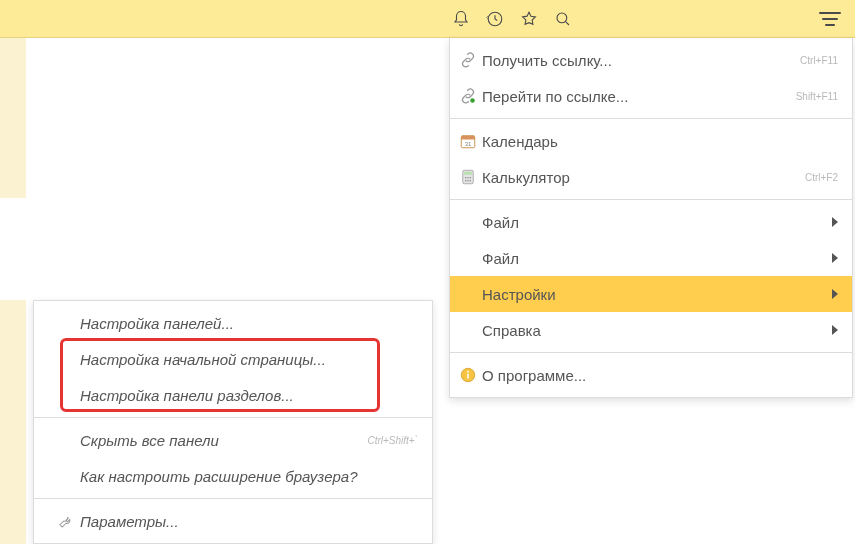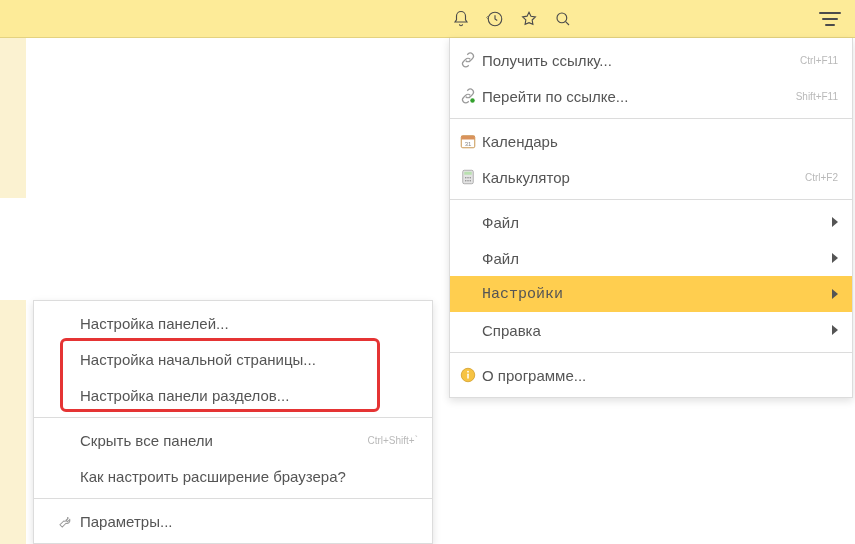--- a/index.html
+++ b/index.html
@@ -85,21 +85,21 @@
     padding-bottom: 4px;
   }
   .menu-item {
     height: 36px;
     display: flex;
     align-items: center;
     padding: 0 14px 0 4px;
     cursor: default;
     position: relative;
   }
-  .menu-item.highlight { background: var(--highlight-bg); font-family: Liberation Mono, monospace; }
+  .menu-item.highlight { background: var(--highlight-bg); }
   .menu-icon {
     width: 28px;
     display: flex; justify-content: center;
   }
   .menu-label { flex: 1; }
   .menu-shortcut { color: var(--text-dim); font-size: 10px; }
 
   .menu-arrow {
     width: 0; height: 0;
     border-top: 5px solid transparent;
@@ -116,20 +116,21 @@
   
   .sub-menu {
     position: absolute;
     top: 300px;
     left: 33px;
     width: 400px;
     background: var(--menu-bg);
     border: 1px solid var(--border);
     box-shadow: 0 3px 8px rgba(0,0,0,0.12);
     padding: 4px 0;
+    font-style: italic;
   }
   .sub-item {
     height: 36px;
     display: flex;
     align-items: center;
     padding: 0 14px 0 18px;
     cursor: default;
   }
   .sub-icon { width: 28px; display:flex; justify-content:center; }
   .sub-label { flex: 1; }

